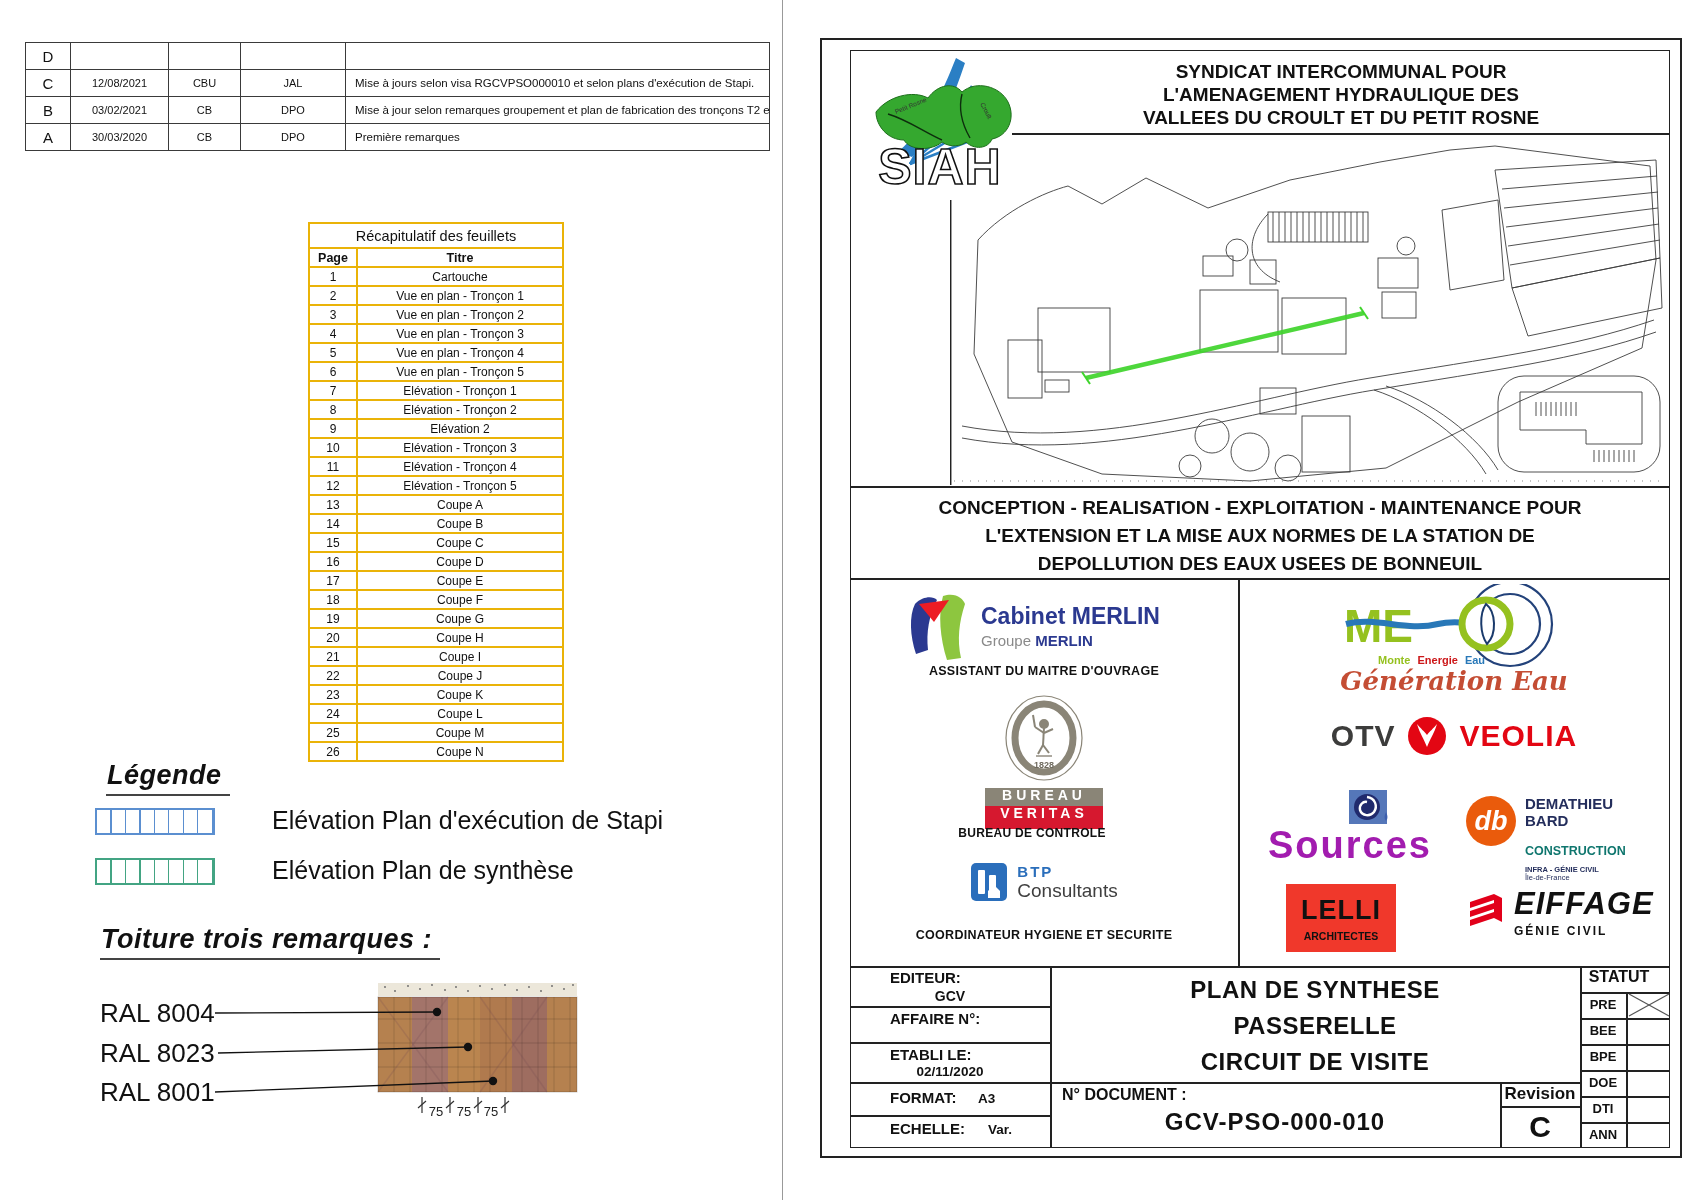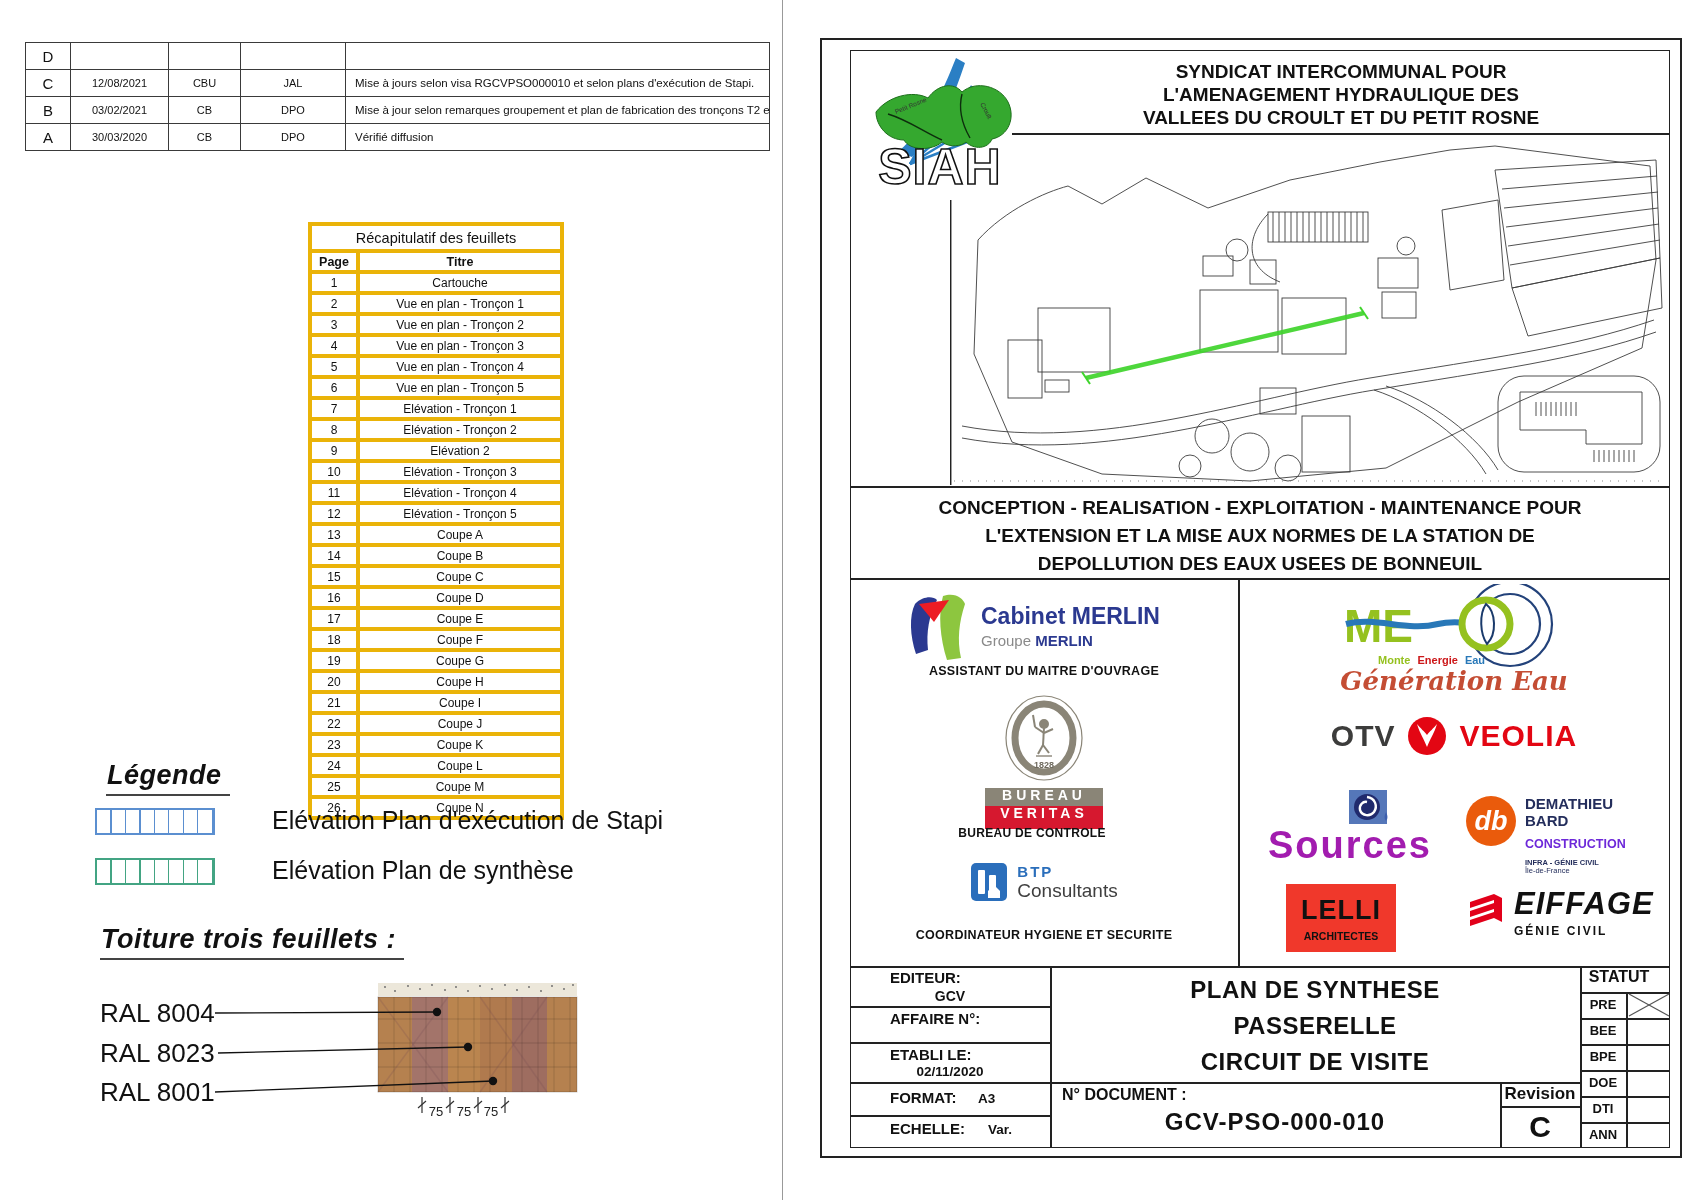--- a/index.html
+++ b/index.html
@@ -10,21 +10,21 @@
   
   table{border-collapse:collapse;}
   .rev-table{position:absolute;left:25px;top:42px;width:745px;table-layout:fixed;}
   .rev-table td{border:1px solid #3a3a3a;height:26px;font-size:11px;text-align:center;vertical-align:middle;padding:0 2px;overflow:hidden;white-space:nowrap;}
   .rev-table td.desc{text-align:left;padding-left:9px;font-size:11.5px;}
   .rev-table td.rev-letter{font-size:15px;}
   .rev-table tr.rhead td{height:30px;}
   .rev-table .h1{font-size:15px;}
   .rev-table .h2{font-size:10.5px;line-height:12px;}
   .sheets-table{position:absolute;left:308px;top:222px;width:256px;table-layout:fixed;}
-  .sheets-table td{border:4px solid #eab308;font-size:12px;text-align:center;vertical-align:middle;height:17px;padding:0 2px;overflow:hidden;white-space:nowrap;}
+  .sheets-table td{border:2px solid #eab308;font-size:12px;text-align:center;vertical-align:middle;height:17px;padding:0 2px;overflow:hidden;white-space:nowrap;}
   .sheets-table tr.st-title td{font-size:14.5px;height:23px;}
   .sheets-table tr.st-head td{font-size:12.5px;font-weight:bold;height:17px;}
   .h-script{position:absolute;font-style:italic;font-weight:bold;font-size:27px;border-bottom:2.5px solid #444;padding:0 8px 3px 1px;letter-spacing:.5px;}
   .legend-label{position:absolute;font-size:25px;color:#111;white-space:nowrap;}
   .swatch{position:absolute;width:120px;height:27px;box-sizing:border-box;}
   .swatch.sw1{border:2px solid #5b8fd0;background:repeating-linear-gradient(90deg,transparent 0,transparent 13px,#5b8fd0 13px,#5b8fd0 14.5px);}
   .swatch.sw2{border:2px solid #43a483;background:repeating-linear-gradient(90deg,transparent 0,transparent 13px,#43a483 13px,#43a483 14.5px);}
   .ral-label{position:absolute;font-size:26px;color:#111;white-space:nowrap;}
   
   .frame{position:absolute;box-sizing:border-box;border:2px solid #222;}
@@ -75,21 +75,21 @@
       <td>03/02/2021</td>
       <td>CB</td>
       <td>DPO</td>
       <td class="desc">Mise à jour selon remarques groupement et plan de fabrication des tronçons T2 et T3</td>
     </tr>
     <tr>
       <td class="rev-letter">A</td>
       <td>30/03/2020</td>
       <td>CB</td>
       <td>DPO</td>
-      <td class="desc">Vérifié diffusion</td>
+      <td class="desc">Première remarques</td>
     </tr>
   </tbody>
     </table>
 
   <table class="sheets-table">
     <colgroup>
         <col style="width:48px">
         <col>
       </colgroup>
     <tbody>
@@ -233,21 +233,21 @@
 
     </tbody>
   </table>
 
   <div class="h-script" style="left:106px;top:760px;">Légende</div>
   <div class="swatch sw1" style="left:95px;top:808px;"></div>
   <div class="legend-label" style="left:272px;top:806px;">Elévation Plan d'exécution de Stapi</div>
   <div class="swatch sw2" style="left:95px;top:858px;"></div>
   <div class="legend-label" style="left:272px;top:856px;">Elévation Plan de synthèse</div>
 
-  <div class="h-script" style="left:100px;top:924px;">Toiture trois feuillets :</div>
+  <div class="h-script" style="left:100px;top:924px;">Toiture trois remarques :</div>
   <div class="ral-label" style="left:100px;top:998px;">RAL 8004</div>
   <div class="ral-label" style="left:100px;top:1038px;">RAL 8023</div>
   <div class="ral-label" style="left:100px;top:1077px;">RAL 8001</div>
 
   <svg class="abs" style="left:90px;top:975px;" width="510" height="150" viewBox="0 0 510 150">
 
     <rect x="288" y="8" width="199" height="13" fill="#ece7da"></rect>
     <g fill="#666">
       <circle cx="295" cy="12" r="0.9"></circle>
         <circle cx="305" cy="16" r="0.9"></circle>
@@ -471,21 +471,21 @@
   </svg>
   <div class="abs" style="left:1240px;top:824px;width:220px;text-align:center;font-size:38px;font-weight:800;color:#a21caf;letter-spacing:2px;">Sources</div>
 
   <div class="abs" style="left:1466px;top:796px;width:200px;display:flex;gap:9px;">
     <div style="width:50px;height:50px;border-radius:50%;background:#ea5b0c;color:#fff;font-size:27px;font-weight:800;font-style:italic;display:flex;align-items:center;justify-content:center;">
       <span>db</span>
     </div>
     <div style="line-height:1;">
       <div style="font-size:15px;font-weight:900;color:#242e5c;">DEMATHIEU</div>
       <div style="font-size:15px;font-weight:900;color:#242e5c;margin-top:2px;">BARD</div>
-      <div style="font-size:12.5px;font-weight:900;color:#6d28d9;margin-top:10px;">CONSTRUCTION</div>
+      <div style="font-size:12.5px;font-weight:900;color:#0f766e;margin-top:17px;">CONSTRUCTION</div>
       <div style="font-size:7.5px;font-weight:bold;color:#242e5c;margin-top:8px;">INFRA - GÉNIE CIVIL</div>
       <div style="font-size:7.5px;color:#242e5c;margin-top:1px;">Île-de-France</div>
     </div>
   </div>
 
   <div class="abs" style="left:1286px;top:884px;width:110px;height:68px;background:#f0382b;display:flex;flex-direction:column;align-items:center;justify-content:center;">
     <div style="font-size:27px;font-weight:900;color:#111;letter-spacing:1px;">LELLI</div>
     <div style="font-size:10.5px;font-weight:900;color:#111;margin-top:4px;">ARCHITECTES</div>
   </div>
   <div class="abs" style="left:1466px;top:888px;display:flex;gap:8px;align-items:flex-start;">

